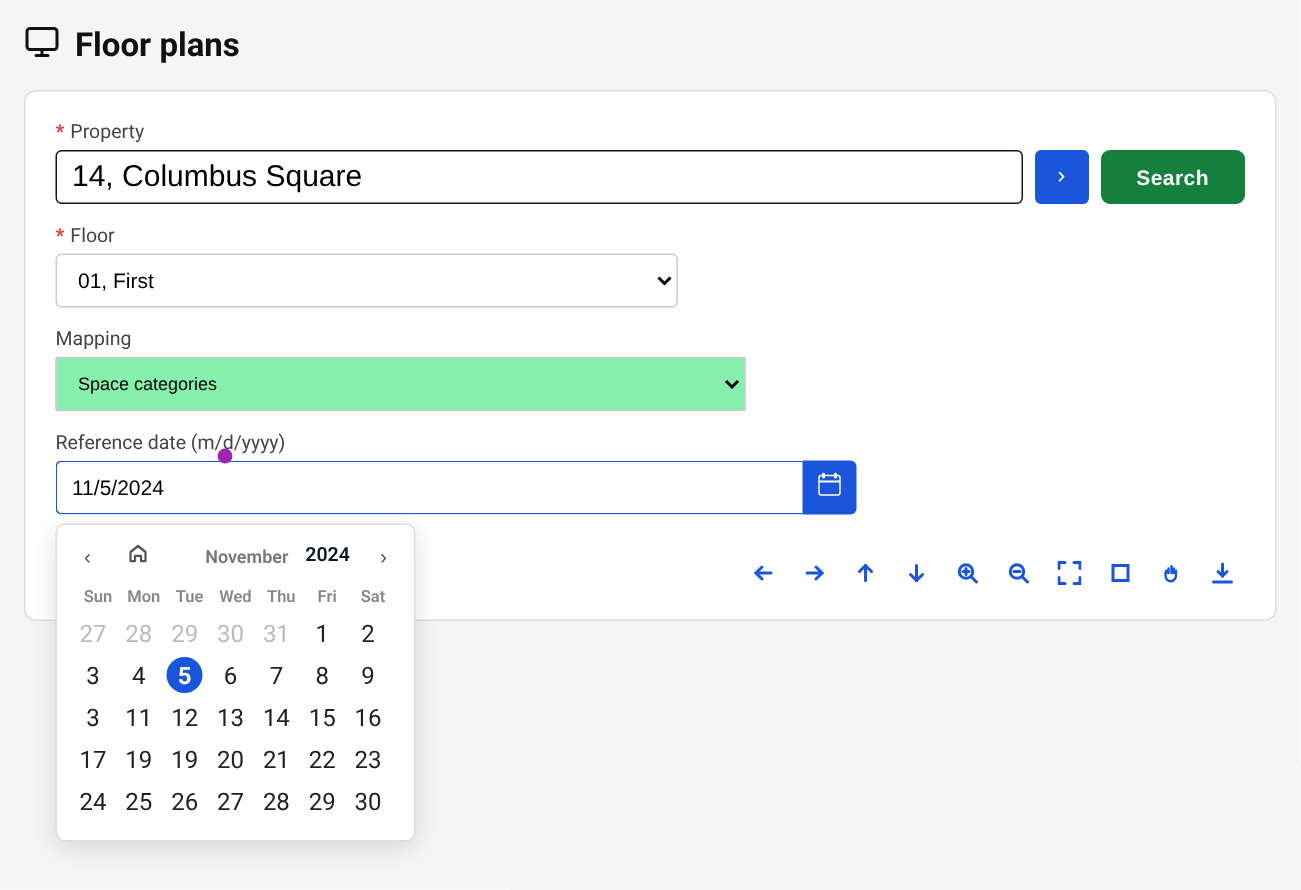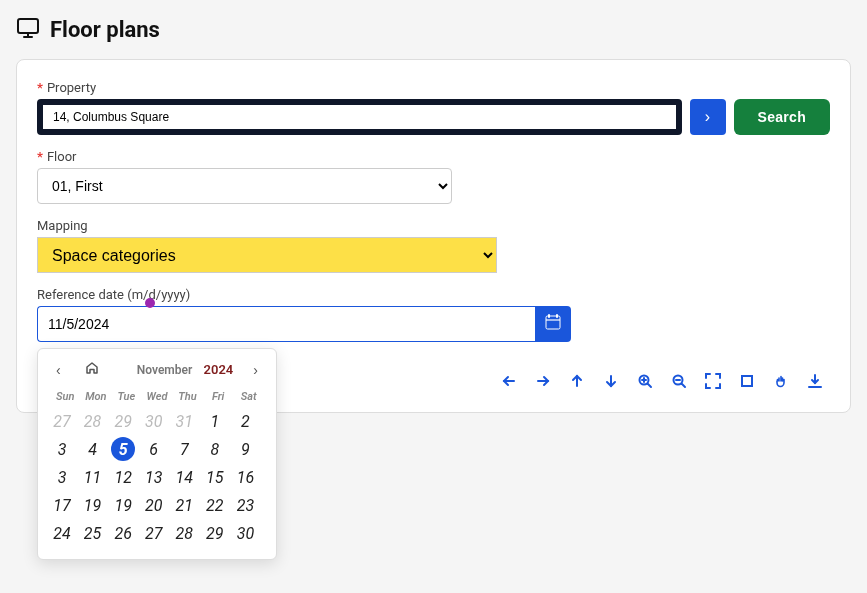--- a/index.html
+++ b/index.html
@@ -44,24 +44,24 @@
       color: #e53935;
       font-weight: bold;
     }
     .property-row {
       display: flex;
       gap: 8px;
       align-items: center;
     }
     .property-input {
       flex: 1;
-      border: 6px solid #0f172a;
+      border: 1px solid #0f172a;
       border-radius: 4px;
       padding: 6px 10px;
-      font-size: 12px;
+      font-size: 20px;
       height: 36px;
       outline: none;
     }
     .arrow-btn {
       background: #1a56db;
       border: none;
       border-radius: 4px;
       width: 36px;
       height: 36px;
       display: flex;
@@ -93,23 +93,23 @@
       height: 36px;
       background: #fff;
       appearance: auto;
     }
     .mapping-select {
       width: 460px;
       max-width: 100%;
       border: 1px solid #ccc;
       border-radius: 0;
       padding: 6px 10px;
-      font-size: 16px;
-      height: 36px;
-      background: #fde047;
+      font-size: 12px;
+      height: 36px;
+      background: #86efac;
       appearance: auto;
     }
     .ref-date-row {
       display: flex;
       align-items: center;
       gap: 0;
       position: relative;
     }
     .date-input {
       width: 498px;
@@ -175,21 +175,20 @@
       font-size: 13px;
       display: flex;
       align-items: center;
       gap: 4px;
       padding-left: 20px;
     }
     .cal-title span { font-size: 12px; color: #777; }
     .cal-grid {
       width: 100%;
       border-collapse: collapse;
-      font-style: italic;
     }
     .cal-grid th {
       font-size: 11px;
       color: #888;
       text-align: center;
       padding: 2px 0 4px 0;
       font-weight: 600;
     }
     .cal-grid td {
       padding: 2px 0;
@@ -319,21 +318,21 @@
         <div class="cal-nav">
           <button class="cal-nav-btn">‹</button>
           <button class="cal-home-btn">
             <svg width="14" height="14" viewBox="0 0 14 14" fill="none" stroke="#555" stroke-width="1.5" stroke-linecap="round" stroke-linejoin="round">
               <path d="M2 6L7 2L12 6V12H9V8.5H5V12H2V6Z"></path>
             </svg>
           </button>
           <span class="cal-title">
             <span>November</span>
             &nbsp;
-            <span style="color:#7f1d1d;font-weight:600;font-size:13px;">2024</span>
+            <span style="color:#0f172a;font-weight:600;font-size:13px;">2024</span>
           </span>
           <button class="cal-nav-btn">›</button>
         </div>
 
         <table class="cal-grid">
           <thead>
             <tr>
               <th>Sun</th>
               <th>Mon</th>
               <th>Tue</th>

